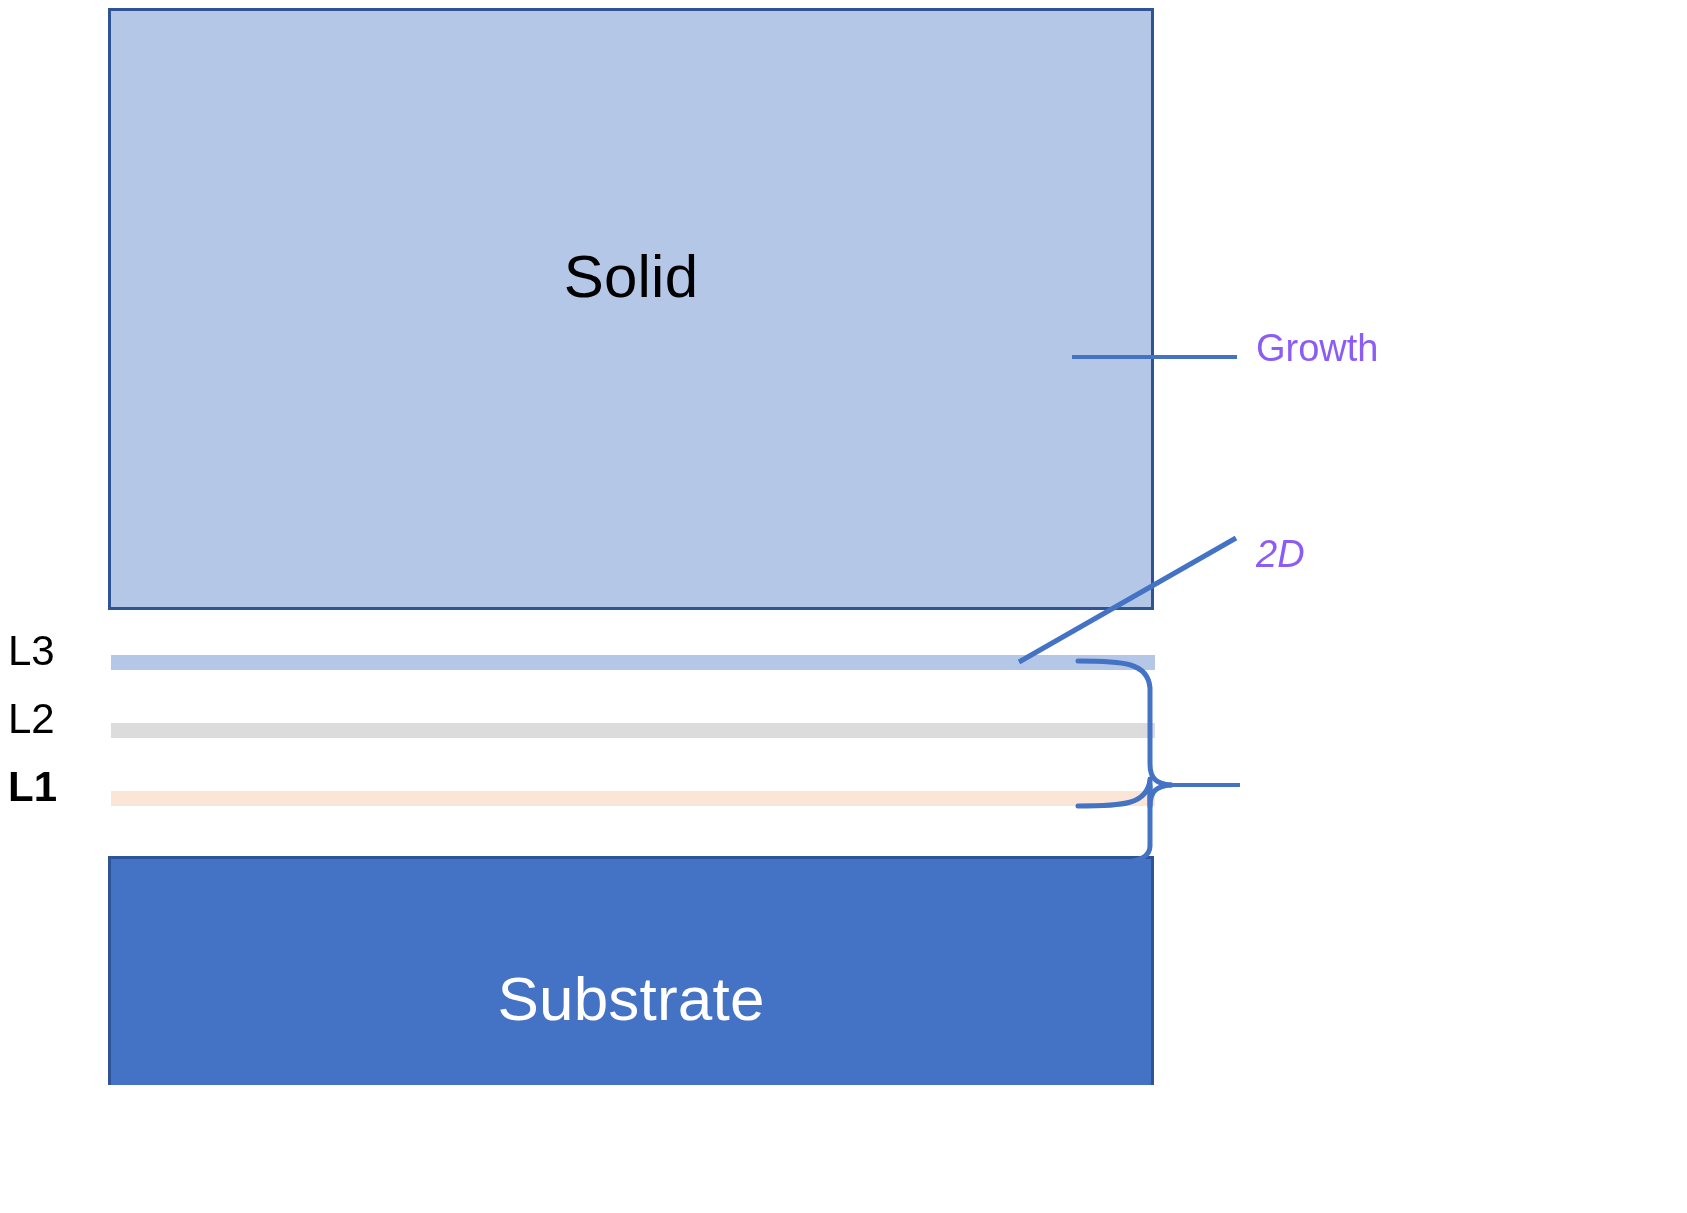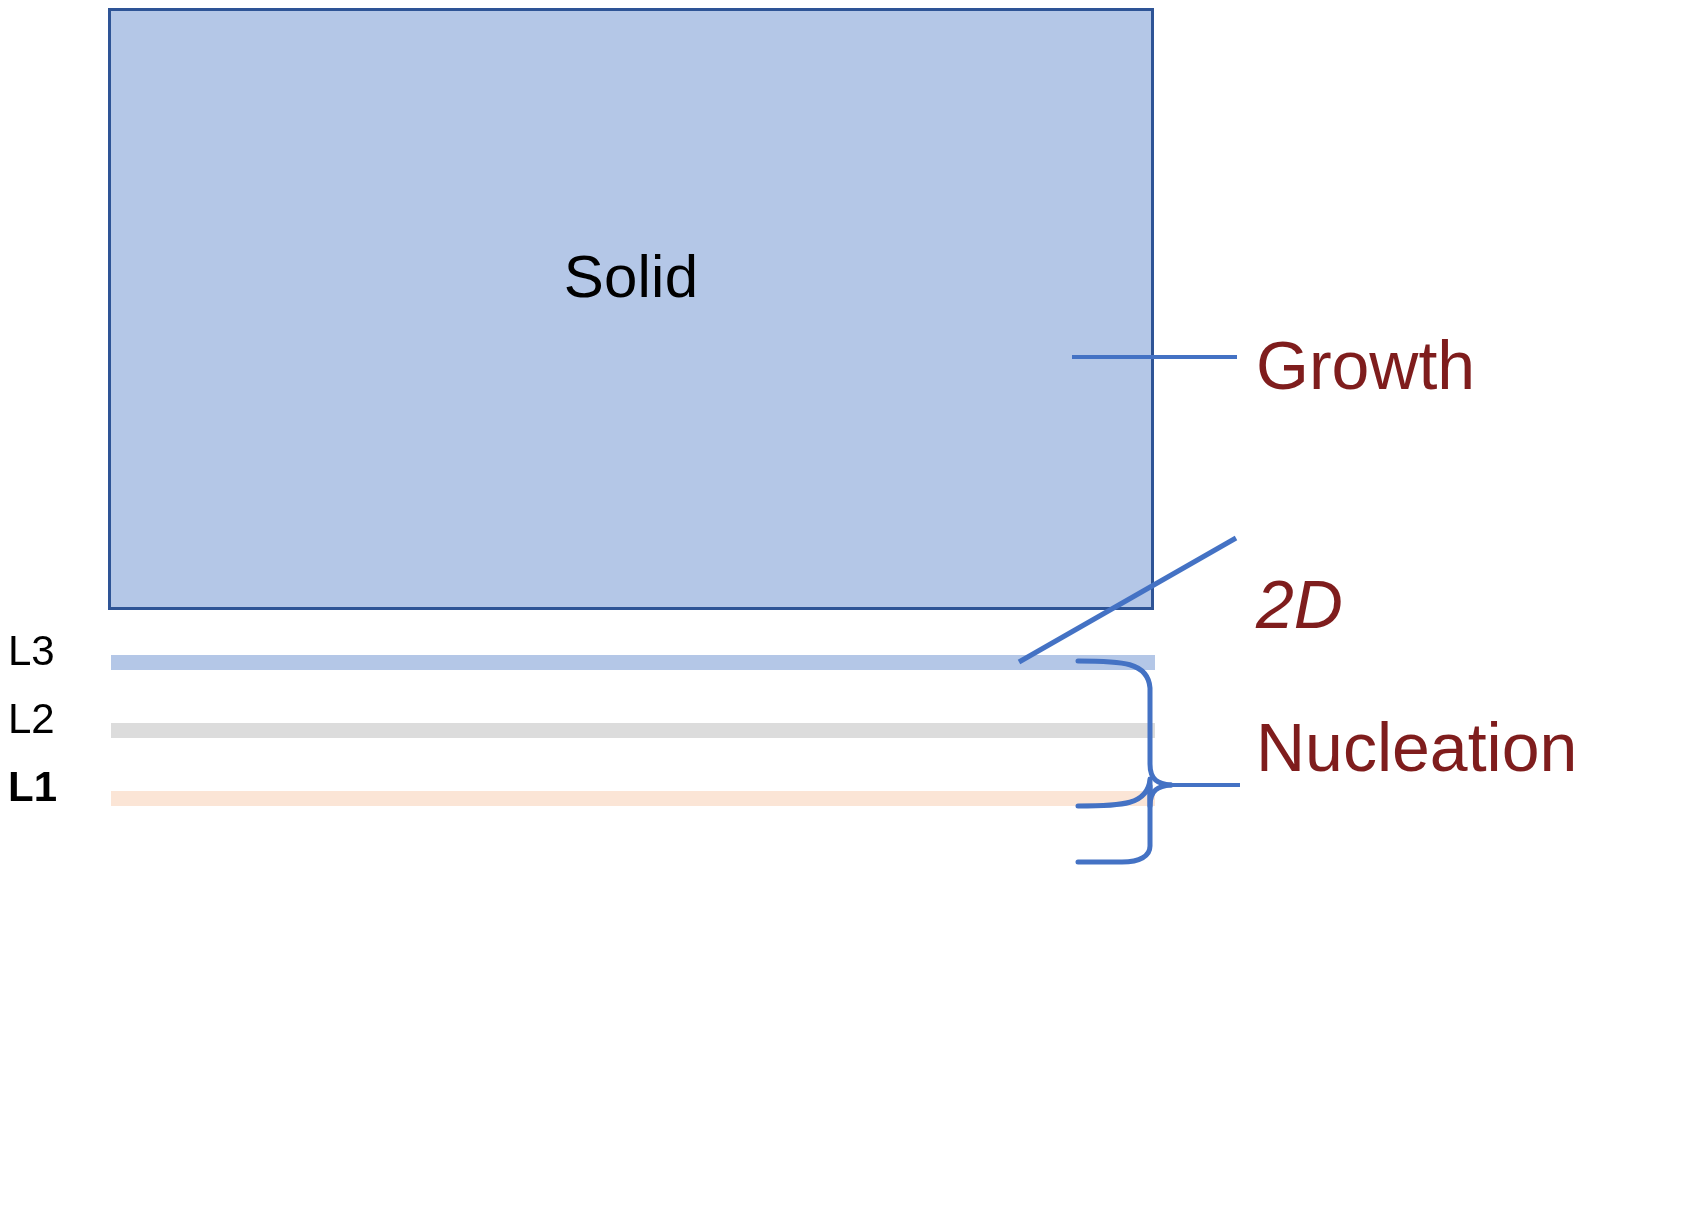--- a/index.html
+++ b/index.html
@@ -82,22 +82,22 @@
     color: #000000;
     line-height: 1;
   }
   #label-l3 { top: 630px; }
   #label-l2 { top: 698px; }
   #label-l1 { top: 766px; font-weight: bold; }
 
   
   .callout {
     position: absolute;
-    font-size: 68px;
-    color: #7f1d1d;
+    font-size: 38px;
+    color: #8b5cf6;
     line-height: 1.12;
     white-space: pre-line;
   }
   #callout-growth    { left: 1256px; top: 327px; }
   #callout-2dnucleus { left: 1256px; top: 490px; font-style: italic; }
   #callout-nucleation{ left: 1256px; top: 709px; }
 
   
   #leaders {
     position: absolute;
@@ -118,20 +118,23 @@
   </div>
 
   <div class="band" id="band-l3" style="background: rgb(180, 199, 231);"></div>
   <div class="band" id="band-l2" style="background: rgb(220, 220, 220);"></div>
   <div class="band" id="band-l1" style="background: rgb(251, 229, 214);"></div>
 
   <div class="layer-label" id="label-l3">L3</div>
   <div class="layer-label" id="label-l2">L2</div>
   <div class="layer-label" id="label-l1">L1</div>
 
+  <div class="block" id="substrate-block" style="background: rgb(68, 114, 196); border-color: rgb(46, 84, 150);">
+    <span id="substrate-label" style="color: rgb(255, 255, 255);">Substrate</span>
+  </div>
 
   <svg id="leaders" viewBox="0 0 1687 1213">
 
     <line x1="1072" y1="357" x2="1237" y2="357" stroke="#4472C4" stroke-width="4" stroke-linecap="butt"></line>
 
     <line x1="1019" y1="662" x2="1236" y2="538" stroke="#4472C4" stroke-width="5" stroke-linecap="butt"></line>
 
     <path d="M 1078 661
              C 1120 661, 1150 661, 1152 684
              L 1152 765
@@ -146,15 +149,14 @@
 
     <line x1="1171" y1="785" x2="1240" y2="785" stroke="#4472C4" stroke-width="4" stroke-linecap="butt"></line>
   </svg>
 
   <div class="callout" id="callout-growth">Growth</div>
 
   <div class="callout" id="callout-2dnucleus">
     <div>2D</div>
   </div>
 
-  <div class="callout" id="callout-nucleation">Nucleation</div>
 
 </div>
 
 </body></html>

